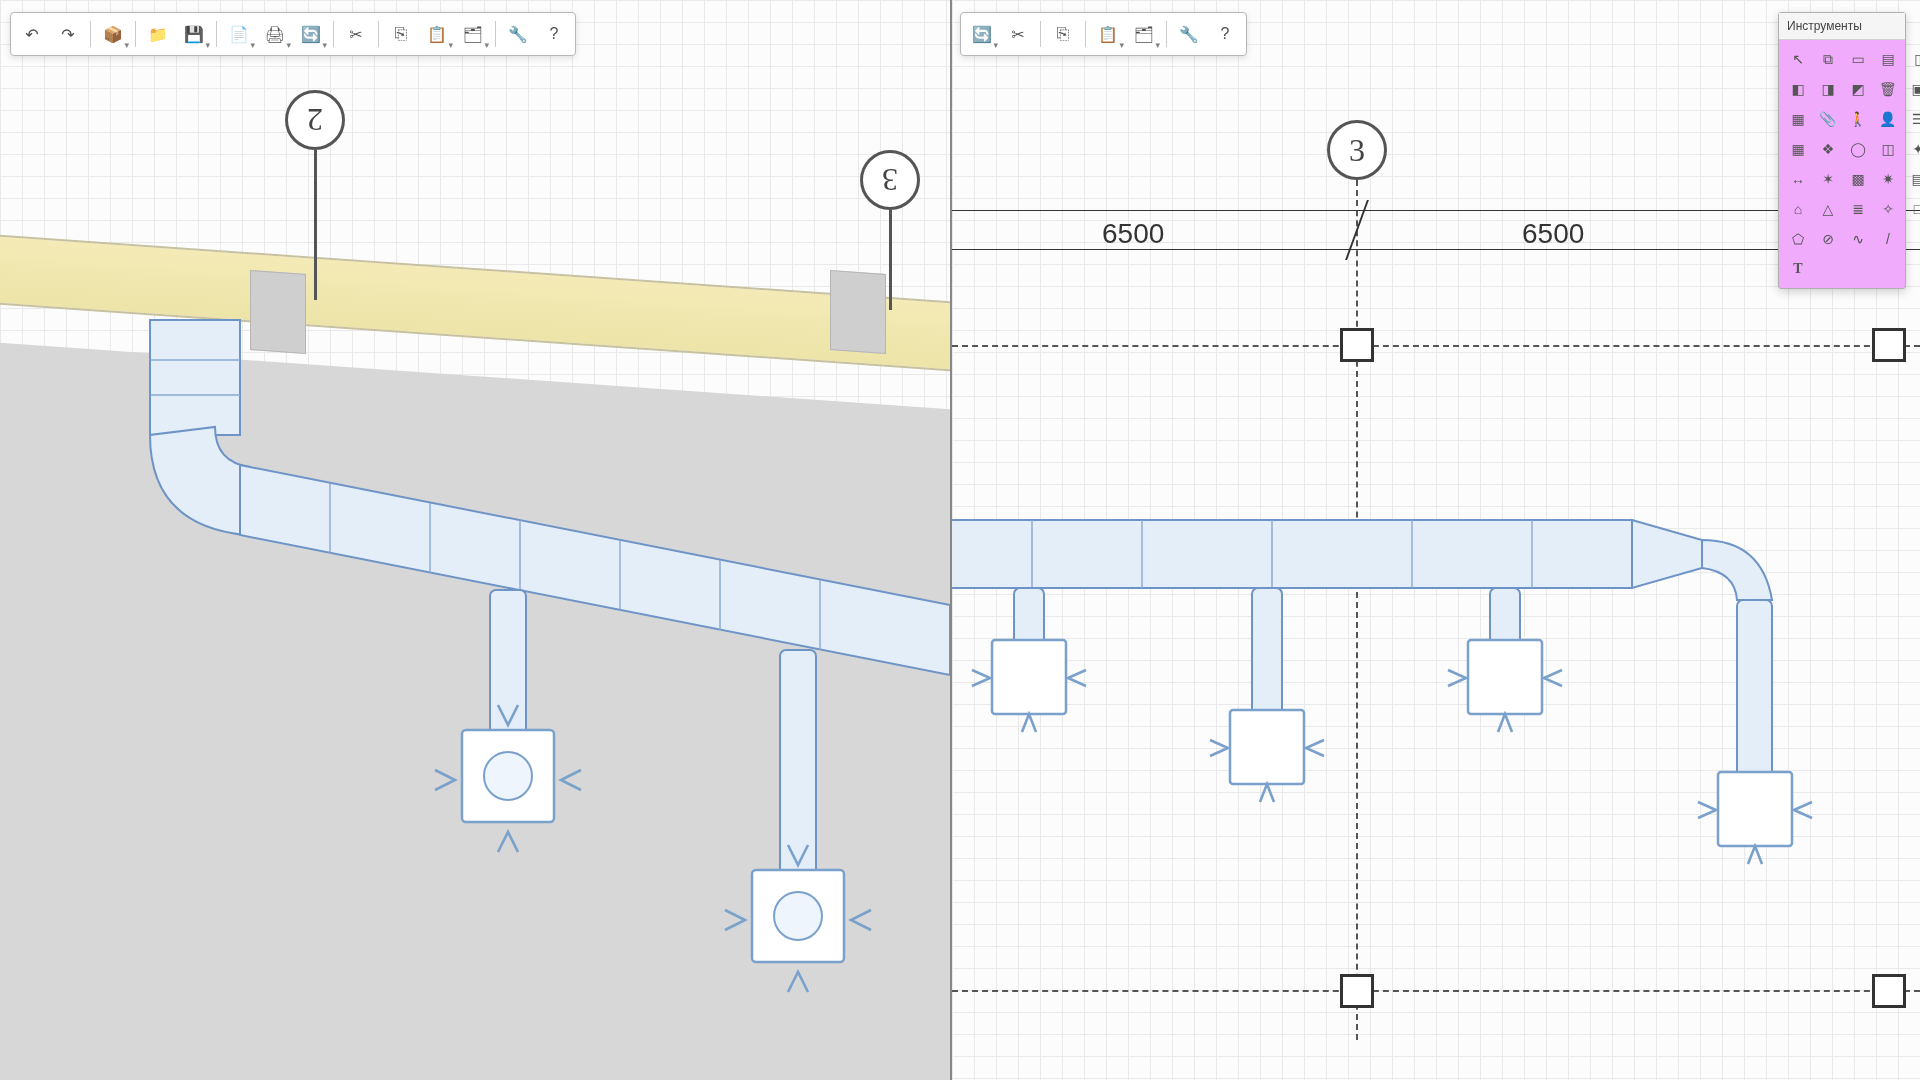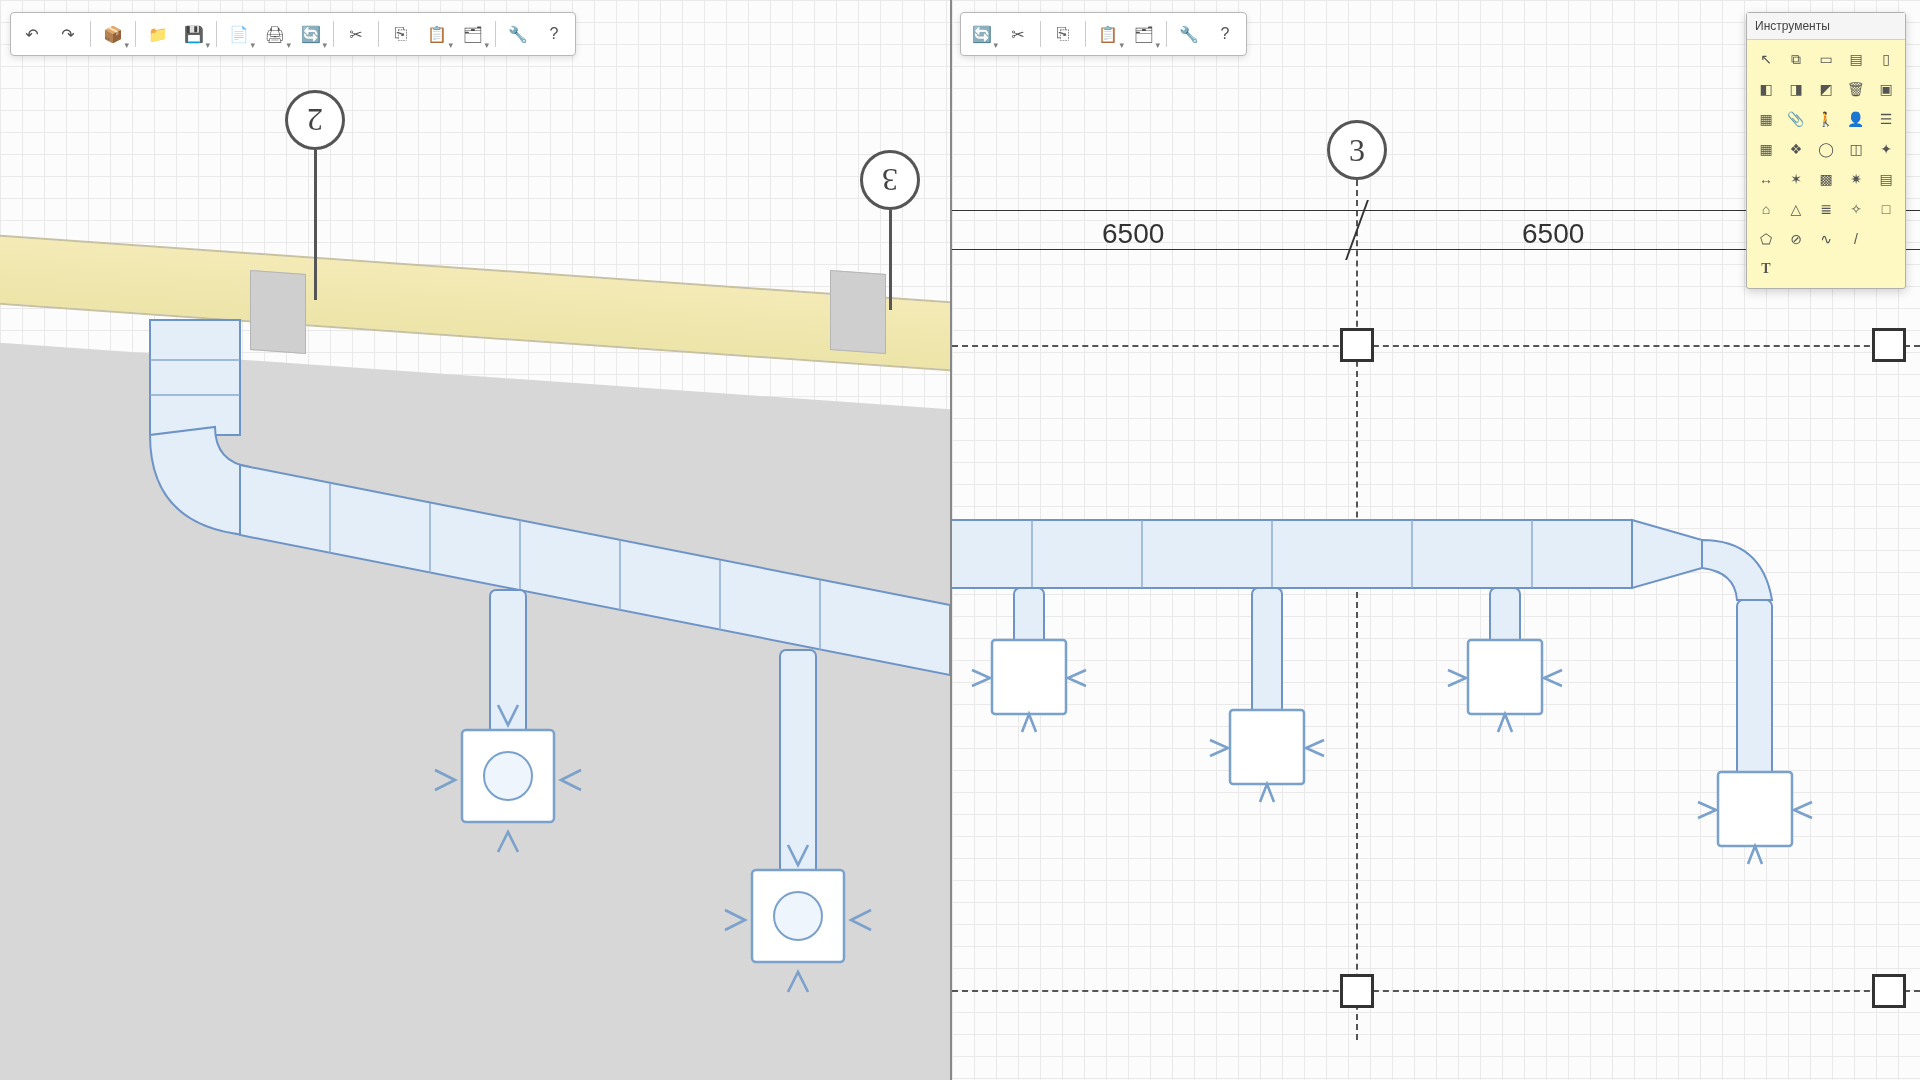--- a/index.html
+++ b/index.html
@@ -51,22 +51,22 @@
     position: absolute; right: 1px; bottom: 1px;
     font-size: 9px; color: #808080;
   }
   .tsep { width: 1px; background: #ccc; margin: 4px 3px; }
 
   
   .palette {
     position: absolute;
     top: 12px;
     right: 14px;
-    width: 160px;
-    background: #fef9c3;
+    width: 128px;
+    background: #f0abfc;
     border: 1px solid #b0b0b0;
     border-radius: 3px;
     box-shadow: 0 3px 10px rgba(0,0,0,.18);
     z-index: 60;
   }
   .palette-title {
     font-size: 12px;
     padding: 6px 8px;
     border-bottom: 1px solid #d0d0d0;
     color: #444;

